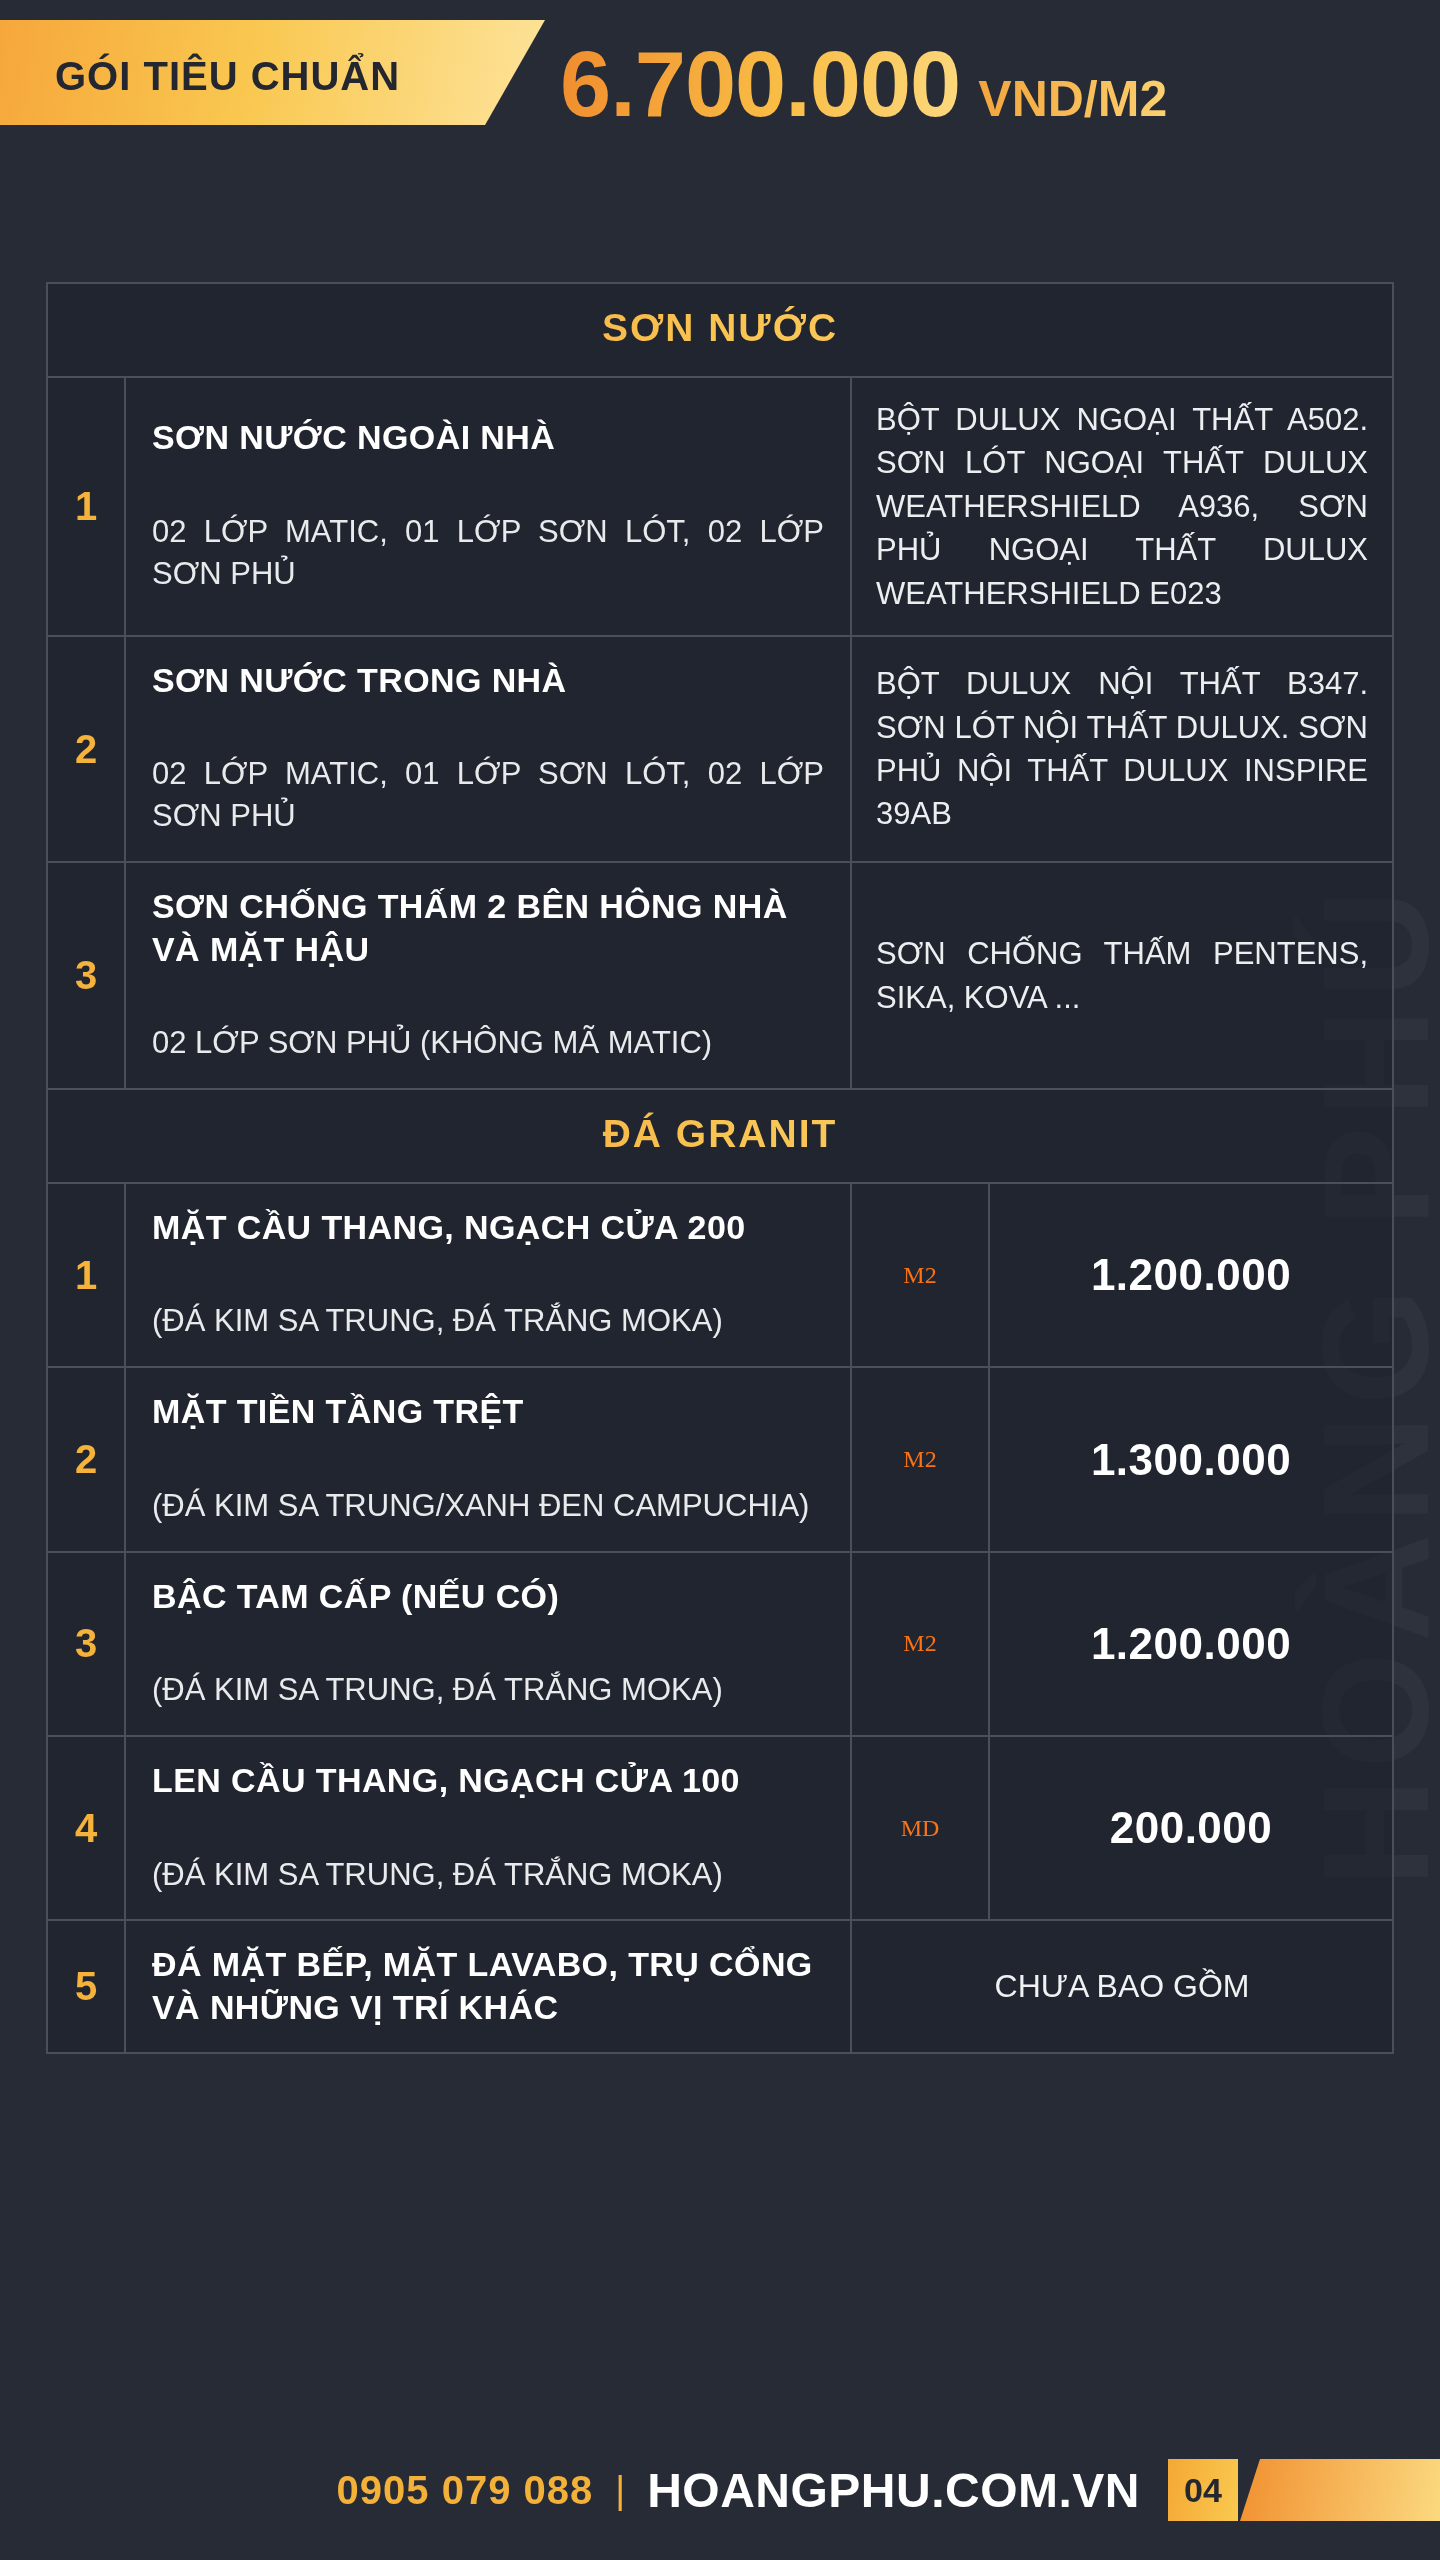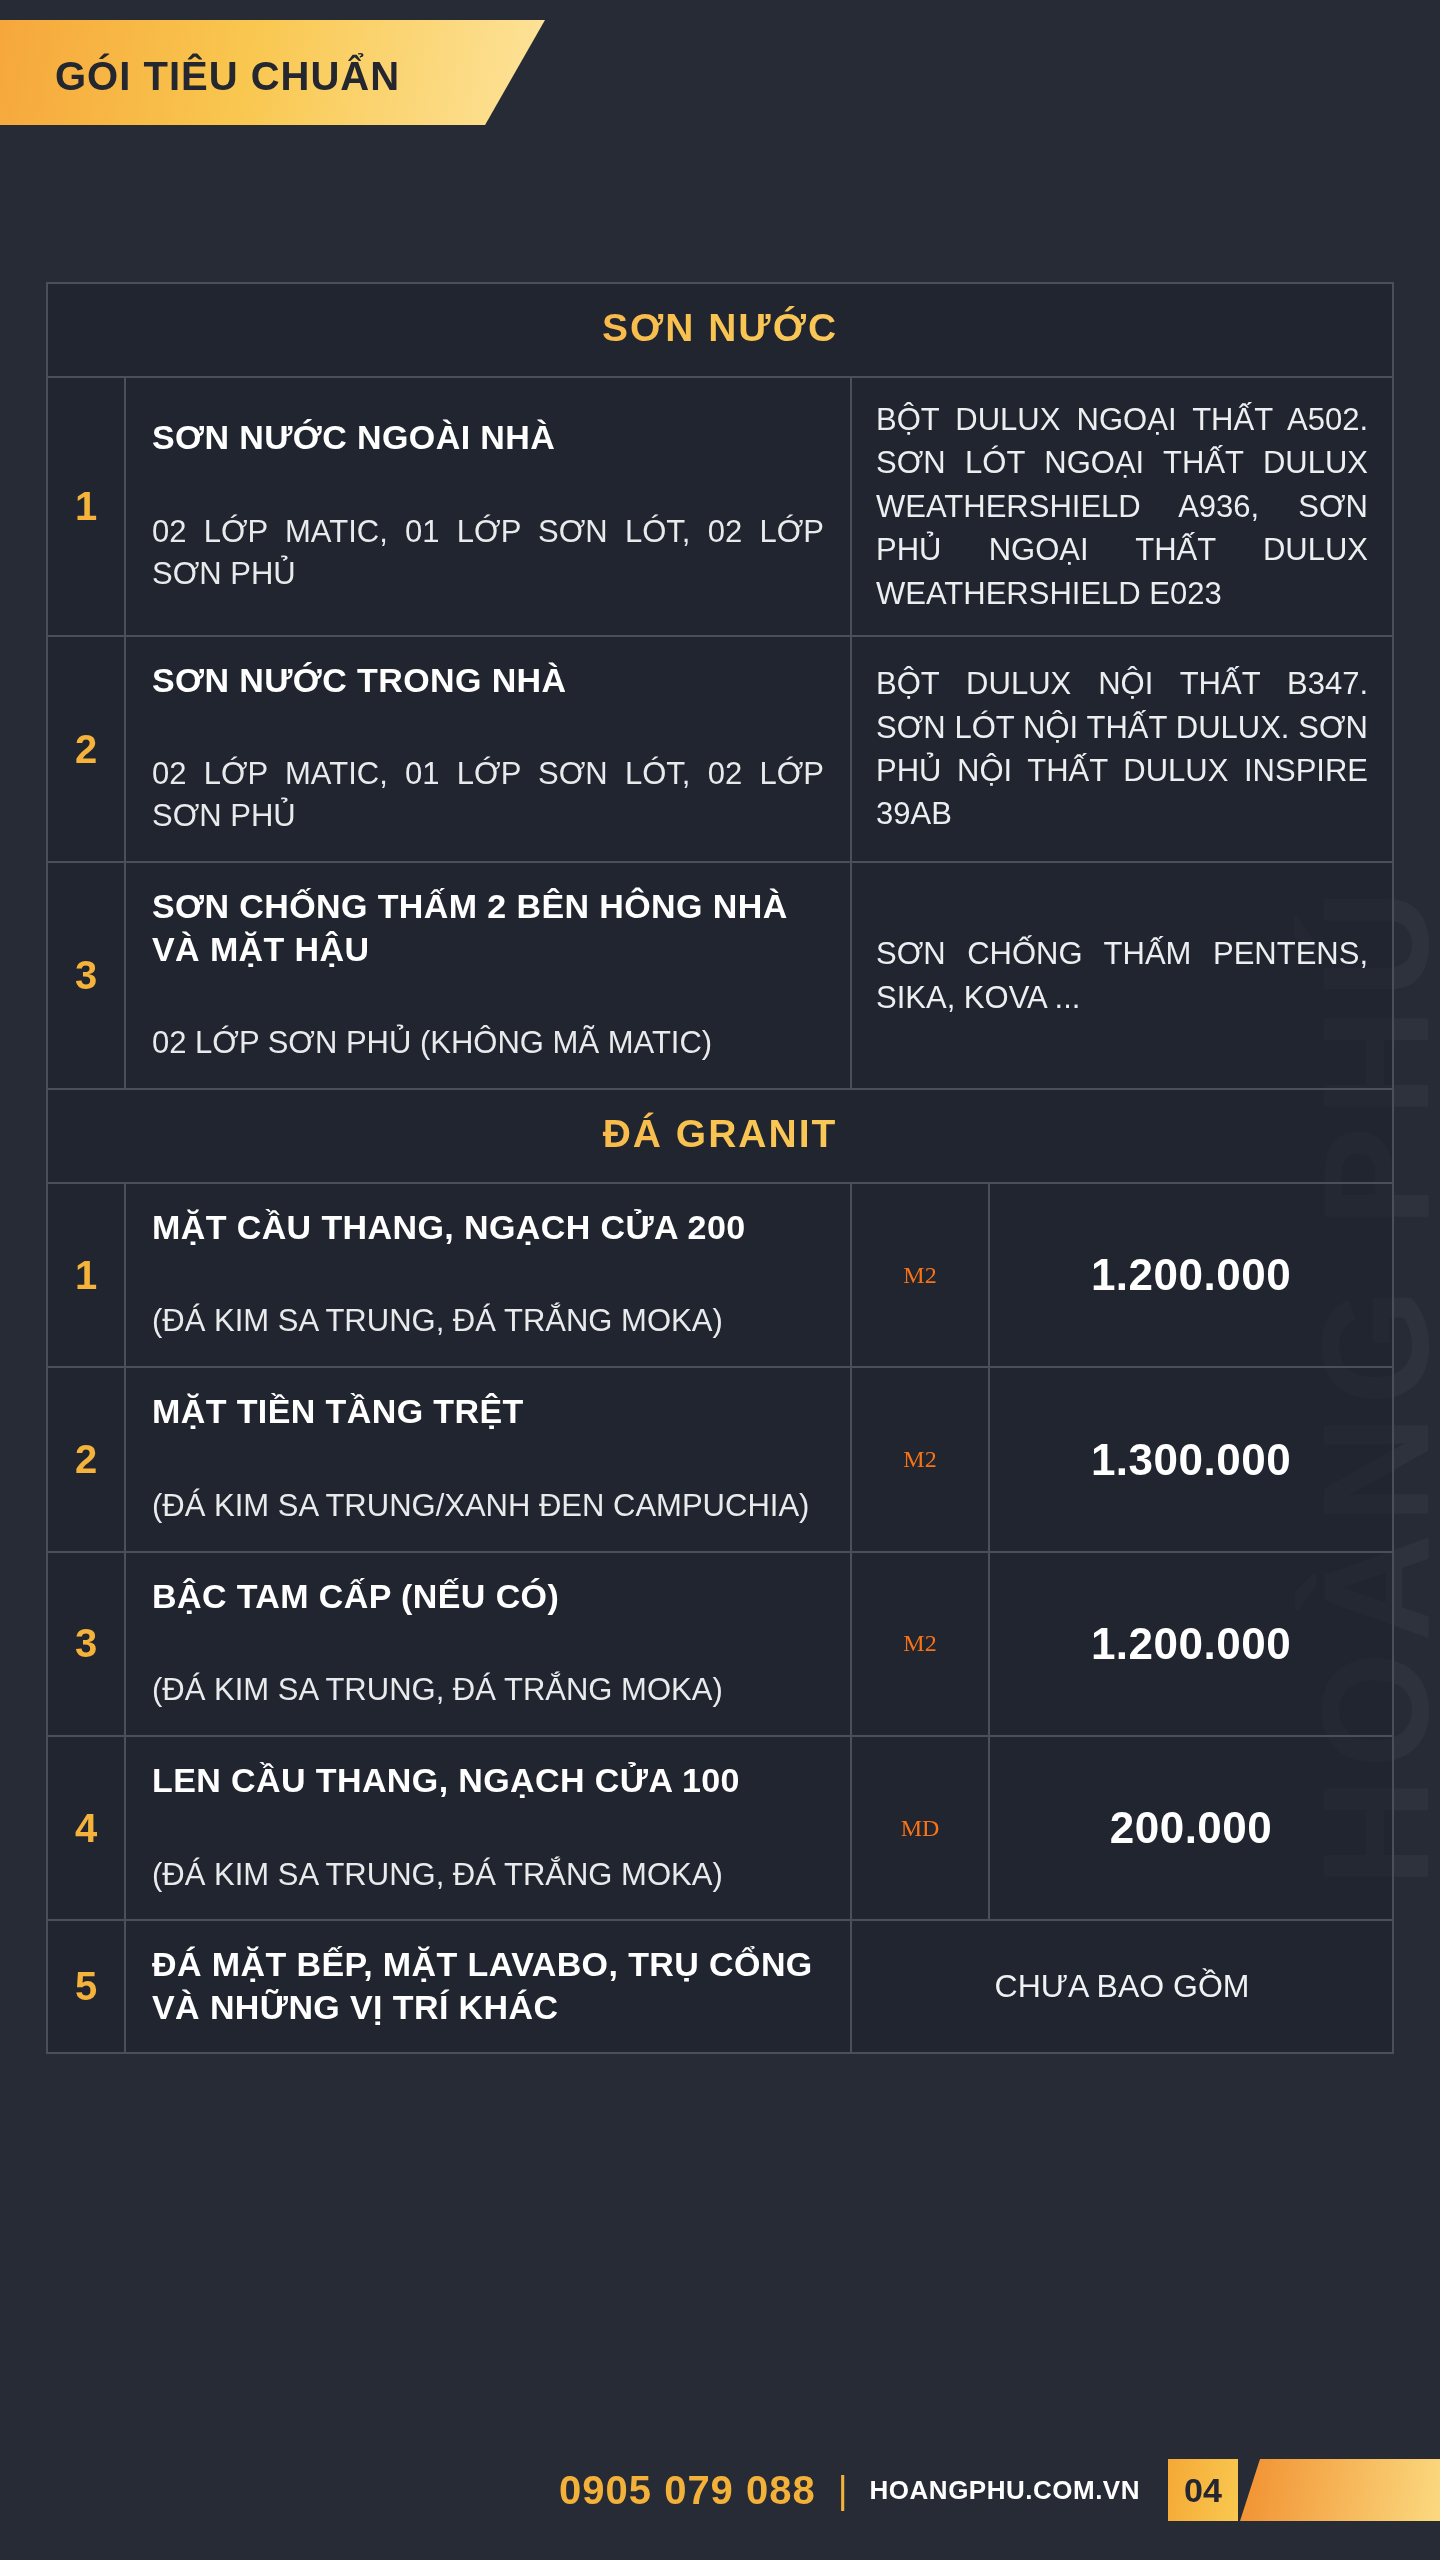--- a/index.html
+++ b/index.html
@@ -212,21 +212,21 @@
     font-weight: 800;
     color: #f3b13a;
     letter-spacing: 1px;
   }
   .sep {
     font-size: 38px;
     color: #f3b13a;
     margin: 0 22px;
   }
   .site {
-    font-size: 26px;
+    font-size: 48px;
     font-weight: 800;
     color: #ffffff;
     letter-spacing: 0.5px;
   }
   .page-num {
     margin-left: 28px;
     width: 70px;
     height: 62px;
     background: linear-gradient(100deg, #f5a836 0%, #f9c94f 100%);
     display: flex;
@@ -251,20 +251,24 @@
 
   <div class="watermark">
     <span>HOÀNG PHÚ</span>
     
   </div>
 
   <div class="header">
     <div class="pkg-tag">
       <span>GÓI TIÊU CHUẨN</span>
     </div>
+    <div class="price-wrap">
+      <span class="price-num">6.700.000</span>
+      <span class="price-unit">VND/M2</span>
+    </div>
   </div>
 
   <div class="table">
 
     <div class="section-head">
       <div class="title">SƠN NƯỚC</div>
     </div>
 
     <div class="row">
       <div class="cell-no">1</div>

